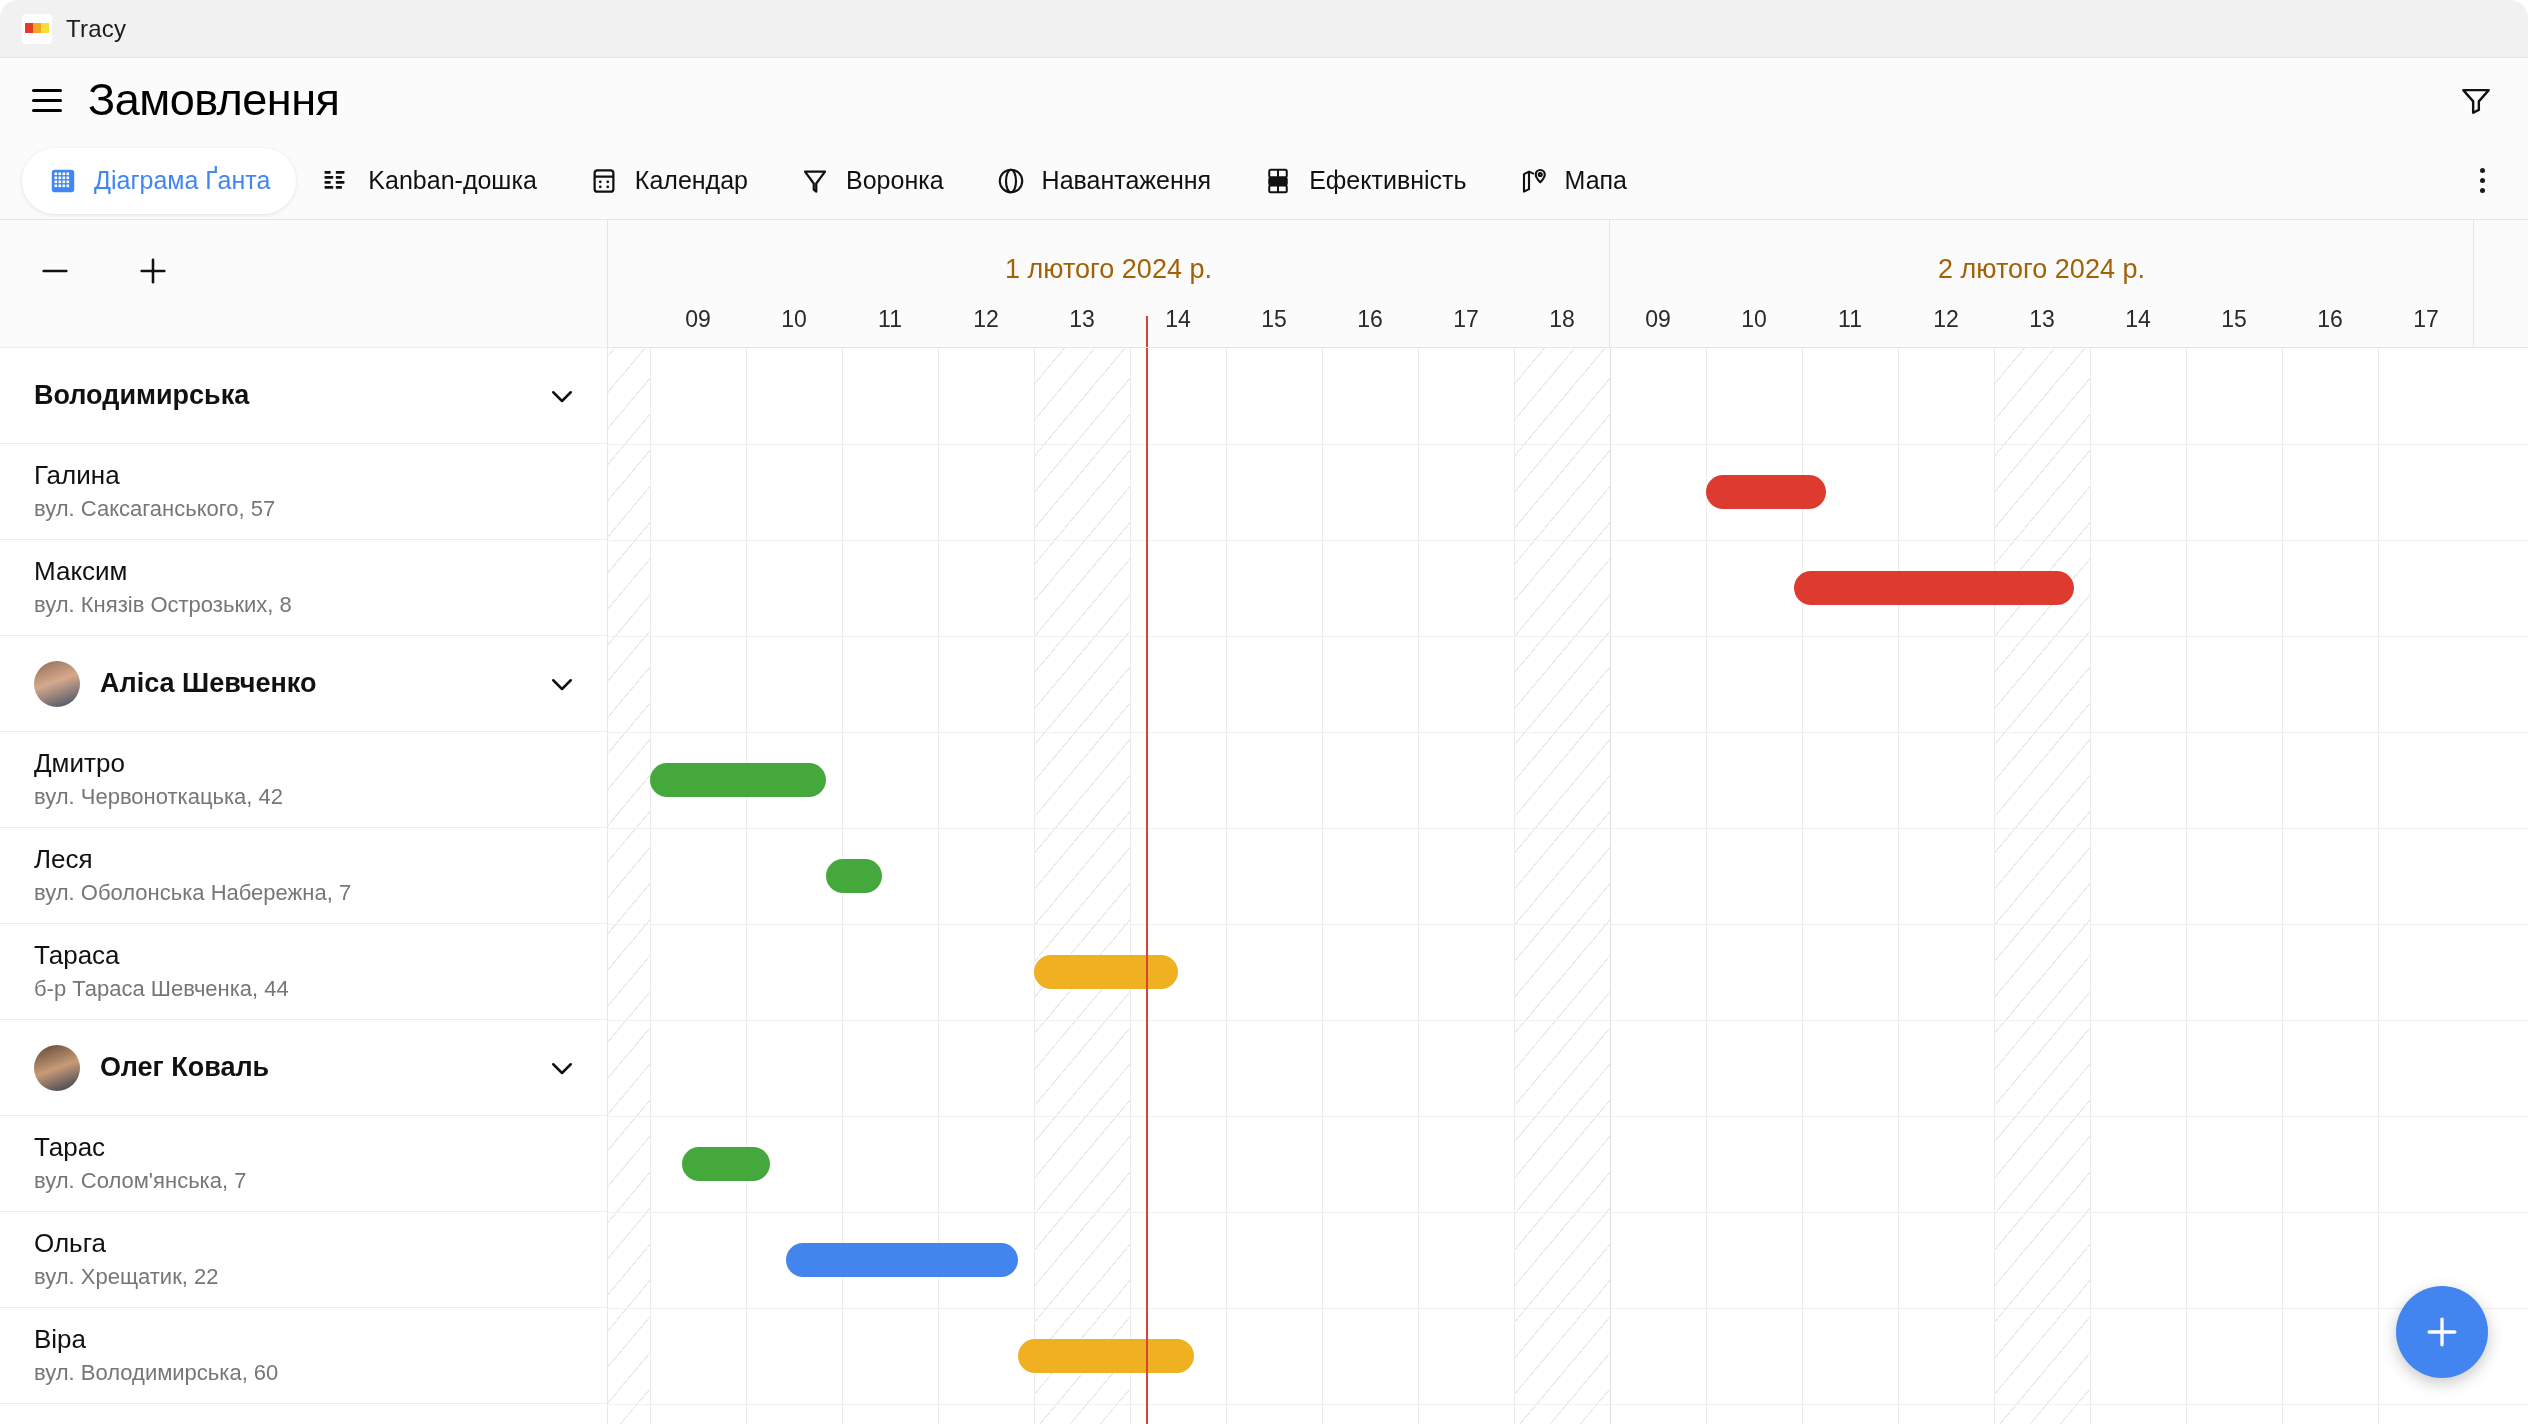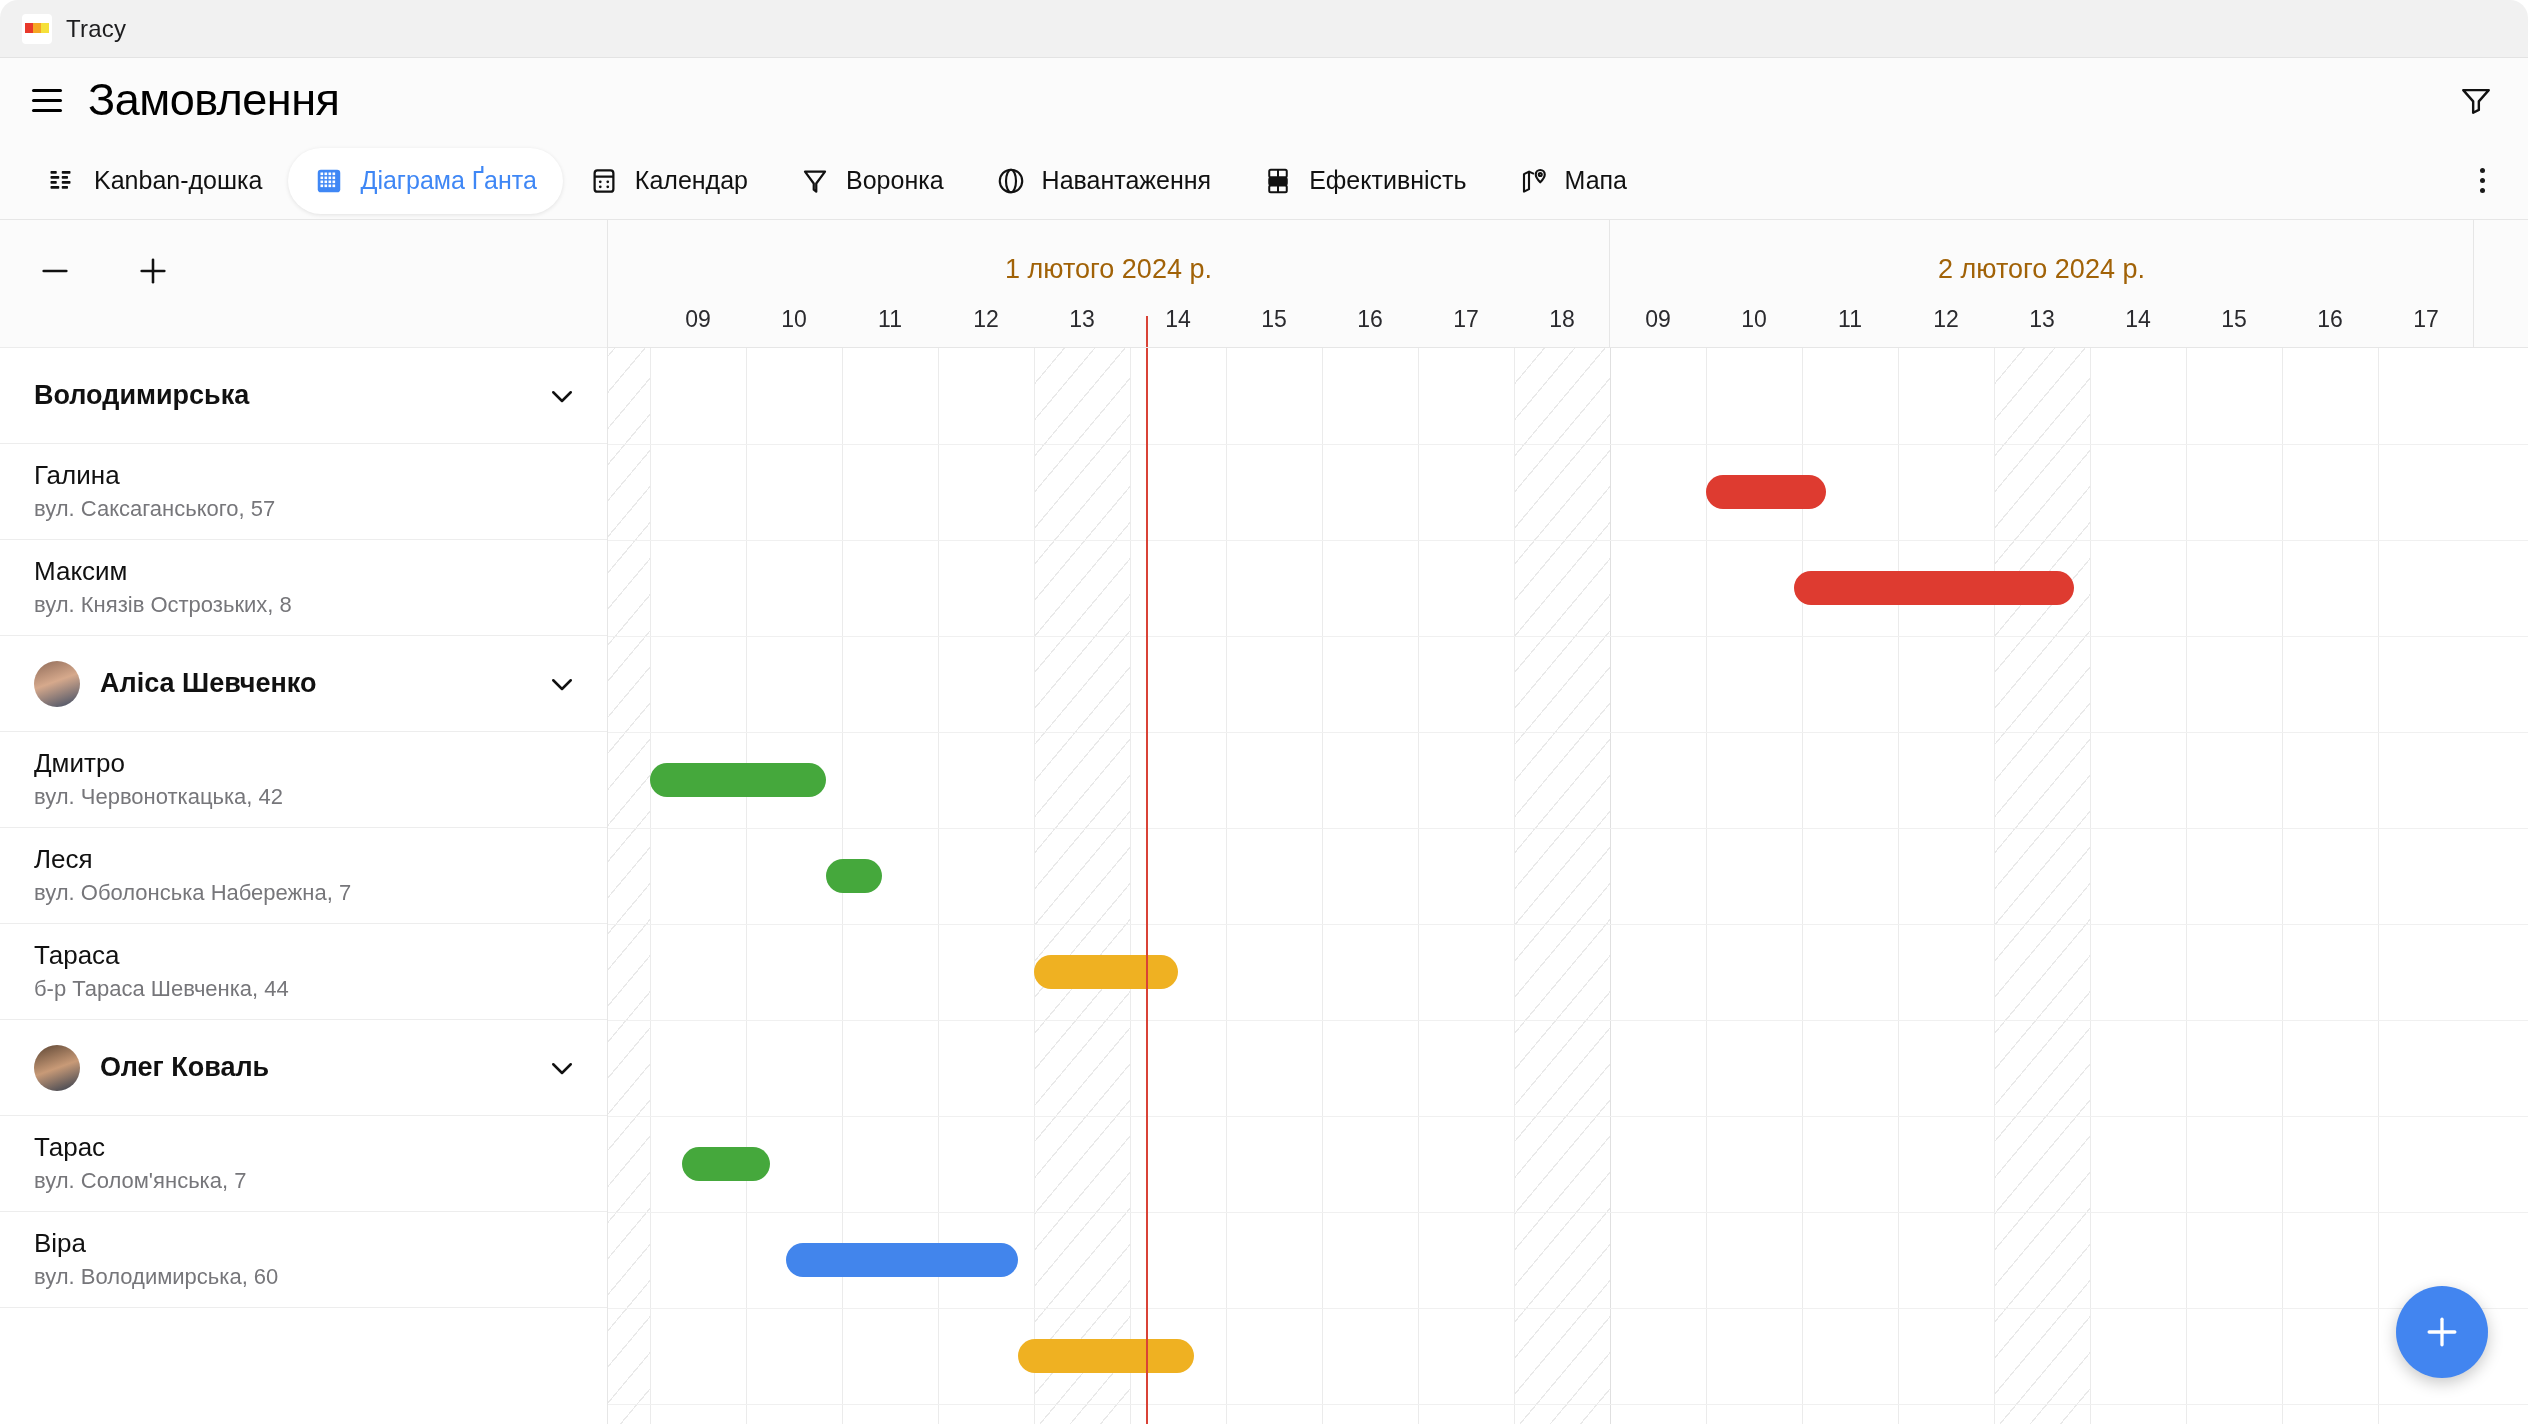--- a/index.html
+++ b/index.html
@@ -325,34 +325,20 @@
     <div class="page-title">Замовлення</div>
     <div class="header-spacer"></div>
     <div class="filter-btn">
       <svg width="34" height="34" viewBox="0 0 24 24" fill="none" stroke="#111" stroke-width="1.7" stroke-linejoin="round">
         <path d="M3 5h18l-7 8v6l-4 2v-8z"></path>
       </svg>
     </div>
   </div>
 
   <div class="tabbar">
-
-    <div class="tab">
-      <svg class="tab-ico" viewBox="0 0 24 24" fill="#111">
-        <rect x="2" y="4" width="5" height="2.2" rx="0.6"></rect>
-          <rect x="2" y="8" width="7" height="2.2" rx="0.6"></rect>
-        <rect x="2" y="12" width="5" height="2.2" rx="0.6"></rect>
-          <rect x="2" y="16" width="7" height="2.2" rx="0.6"></rect>
-        <rect x="11" y="4" width="7" height="2.2" rx="0.6"></rect>
-          <rect x="11" y="8" width="5" height="2.2" rx="0.6"></rect>
-        <rect x="11" y="12" width="7" height="2.2" rx="0.6"></rect>
-          <rect x="11" y="16" width="5" height="2.2" rx="0.6"></rect>
-      </svg>
-      <span>Kanban-дошка</span>
-    </div>
 
     <div class="tab active">
       <svg class="tab-ico" viewBox="0 0 24 24" fill="#3f87f5">
         <rect x="3" y="3" width="18" height="18" rx="2.5"></rect>
         <g fill="#ffffff">
           <rect x="5.2" y="5.2" width="2.1" height="2.1"></rect>
             <rect x="8.4" y="5.2" width="2.1" height="2.1"></rect>
           <rect x="11.6" y="5.2" width="2.1" height="2.1"></rect>
             <rect x="14.8" y="5.2" width="2.1" height="2.1"></rect>
           <rect x="5.2" y="8.4" width="2.1" height="2.1"></rect>
@@ -366,20 +352,34 @@
           <rect x="5.2" y="14.8" width="2.1" height="2.1"></rect>
             <rect x="8.4" y="14.8" width="2.1" height="2.1"></rect>
           <rect x="11.6" y="14.8" width="2.1" height="2.1"></rect>
             <rect x="14.8" y="14.8" width="2.1" height="2.1"></rect>
         </g>
       </svg>
       <span>Діаграма Ґанта</span>
     </div>
 
     <div class="tab">
+      <svg class="tab-ico" viewBox="0 0 24 24" fill="#111">
+        <rect x="2" y="4" width="5" height="2.2" rx="0.6"></rect>
+          <rect x="2" y="8" width="7" height="2.2" rx="0.6"></rect>
+        <rect x="2" y="12" width="5" height="2.2" rx="0.6"></rect>
+          <rect x="2" y="16" width="7" height="2.2" rx="0.6"></rect>
+        <rect x="11" y="4" width="7" height="2.2" rx="0.6"></rect>
+          <rect x="11" y="8" width="5" height="2.2" rx="0.6"></rect>
+        <rect x="11" y="12" width="7" height="2.2" rx="0.6"></rect>
+          <rect x="11" y="16" width="5" height="2.2" rx="0.6"></rect>
+      </svg>
+      <span>Kanban-дошка</span>
+    </div>
+
+    <div class="tab">
       <svg class="tab-ico" viewBox="0 0 24 24" fill="none" stroke="#111" stroke-width="1.8">
         <rect x="4.5" y="3.5" width="15" height="17" rx="2.2"></rect>
         <line x1="4.5" y1="8.5" x2="19.5" y2="8.5"></line>
         <circle cx="9" cy="12.6" r="1.1" fill="#111" stroke="none"></circle>
         <circle cx="15" cy="12.6" r="1.1" fill="#111" stroke="none"></circle>
         <circle cx="9" cy="16.6" r="1.1" fill="#111" stroke="none"></circle>
         <circle cx="15" cy="16.6" r="1.1" fill="#111" stroke="none"></circle>
       </svg>
       <span>Календар</span>
     </div>
@@ -480,20 +480,24 @@
           <div class="group-row">
             <span class="avatar" style="background:linear-gradient(160deg,#5b4433 0%,#c89a77 50%,#2e3a4c 100%)"></span>
             <span class="group-title">Олег Коваль</span>
             <svg class="chev" viewBox="0 0 24 24" fill="none" stroke="#111" stroke-width="2" stroke-linecap="round" stroke-linejoin="round">
               <polyline points="5,9 12,16 19,9"></polyline>
             </svg>
           </div>
           <div class="task-row">
             <span class="task-name">Тарас</span>
             <span class="task-addr">вул. Солом'янська, 7</span>
+          </div>
+          <div class="task-row">
+            <span class="task-name">Ольга</span>
+            <span class="task-addr">вул. Хрещатик, 22</span>
           </div>
           <div class="task-row">
             <span class="task-name">Віра</span>
             <span class="task-addr">вул. Володимирська, 60</span>
           </div>
         </div>
     </div>
 
     <div class="gantt">
       <div class="gantt-head" id="gantt-head">

